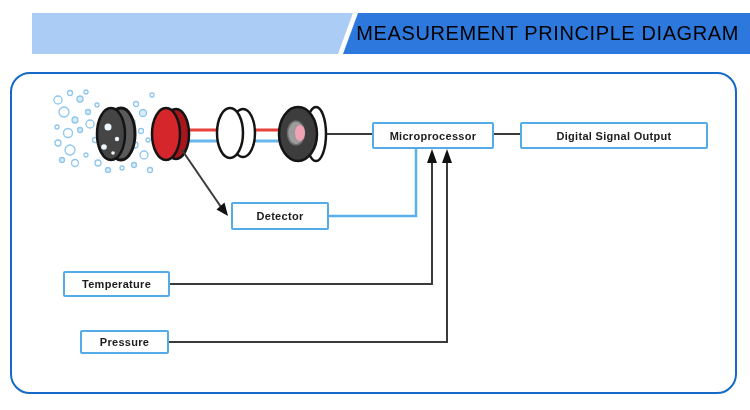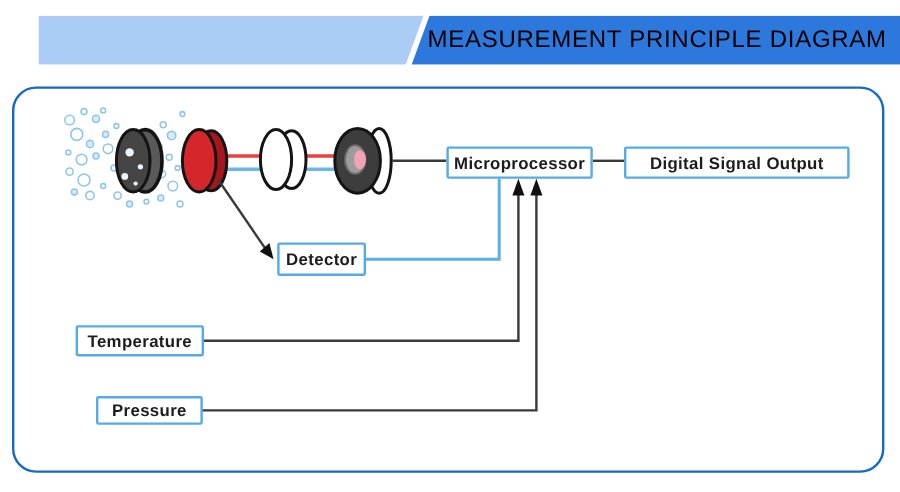--- a/index.html
+++ b/index.html
@@ -40,26 +40,26 @@
   .frame{
     position:absolute;left:10px;top:72px;width:727px;height:322px;
     border:2px solid var(--frame-border);border-radius:20px;
     background:#ffffff;box-sizing:border-box;
   }
   svg.diagram{position:absolute;left:0;top:0;width:750px;height:410px;}
   .label-box{
     position:absolute;box-sizing:border-box;background:#ffffff;
     border:2px solid var(--box-border);border-radius:2px;
     display:flex;align-items:center;justify-content:center;
-    font-size:14px;font-weight:700;color:var(--text-dark);
+    font-size:11px;font-weight:700;color:var(--text-dark);
     letter-spacing:0.3px;white-space:nowrap;
   }
   #box-micro{left:372px;top:122px;width:122px;height:27px;}
   #box-dso{left:520px;top:122px;width:188px;height:27px;}
-  #box-detector{left:231px;top:202px;width:74px;height:28px;}
+  #box-detector{left:231px;top:202px;width:98px;height:28px;}
   #box-temp{left:63px;top:271px;width:107px;height:26px;align-items:center;}
   #box-press{left:80px;top:330px;width:89px;height:24px;}
   .bubble{fill:none;stroke:var(--bubble-blue);stroke-width:1.3;}
   .bubble.filled{fill:#d9ecfb;}
   .beam-red{stroke:var(--beam-red);stroke-width:3;}
   .beam-blue{stroke:var(--beam-blue);stroke-width:3;}
   .wire{stroke:var(--connector-dark);stroke-width:2;fill:none;}
   .wire-blue{stroke:var(--connector-blue);stroke-width:2.5;fill:none;}
   .arrowhead{fill:#111111;}
 </style>

